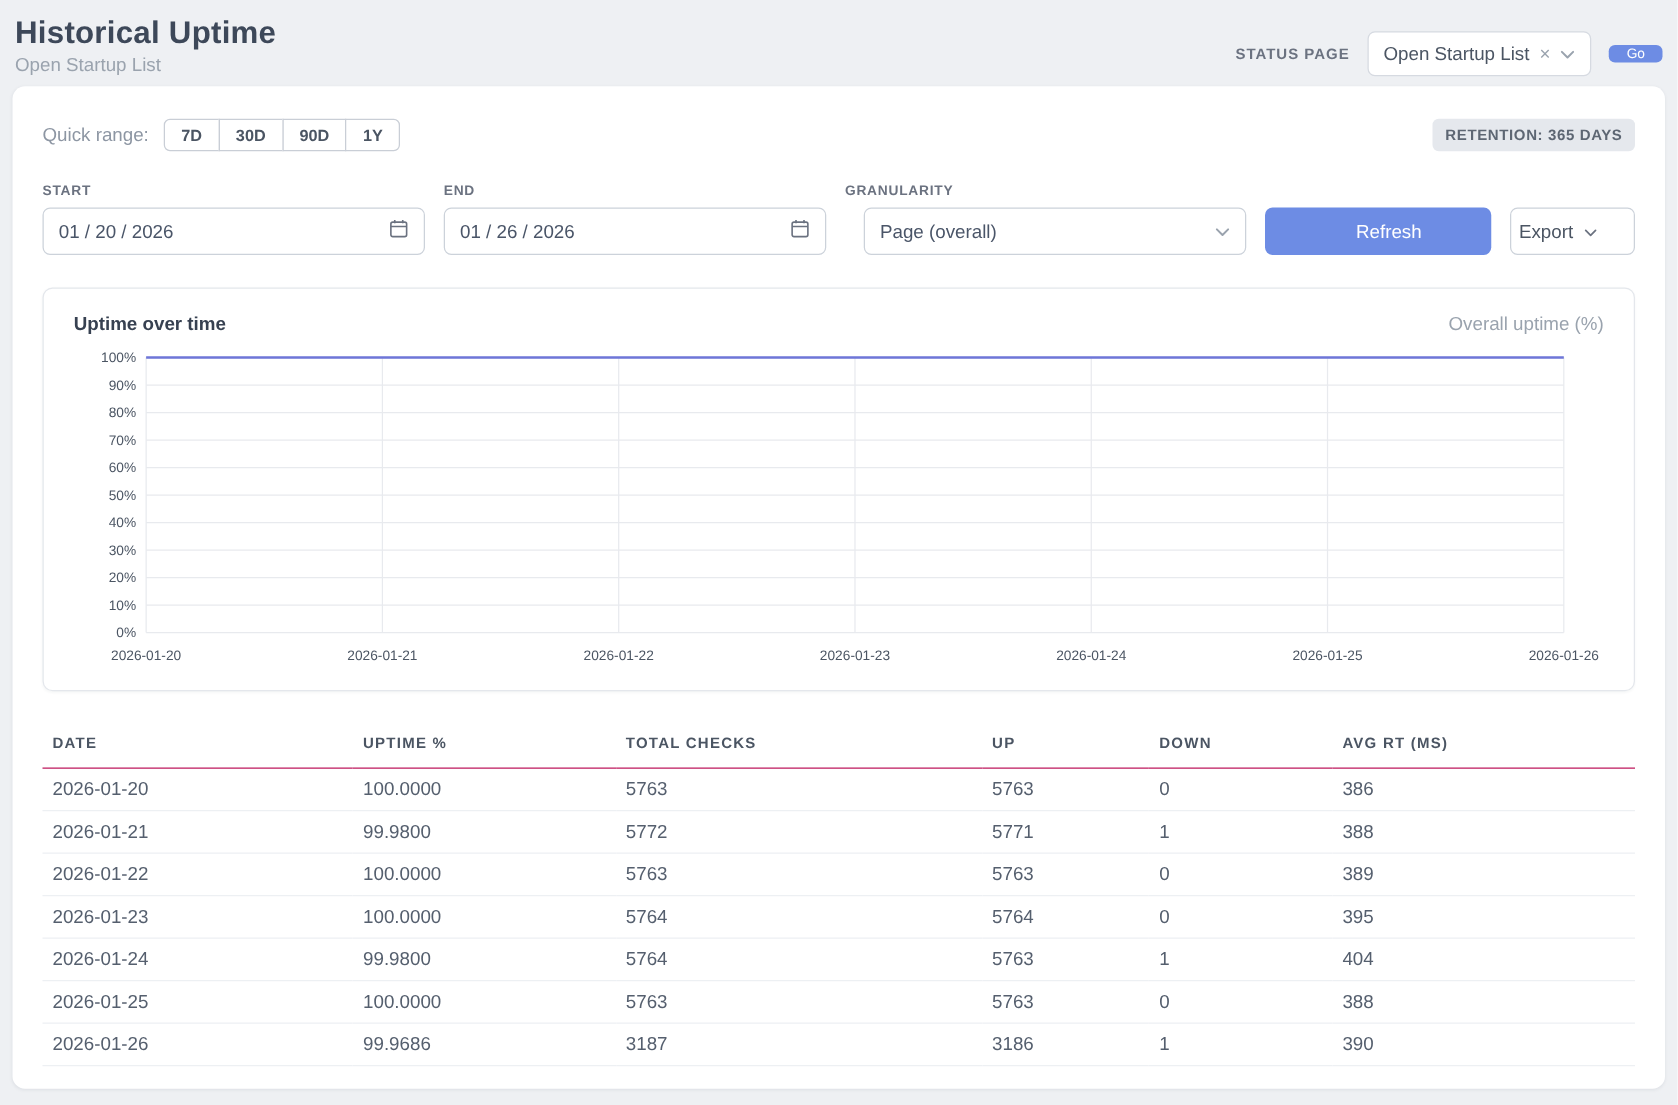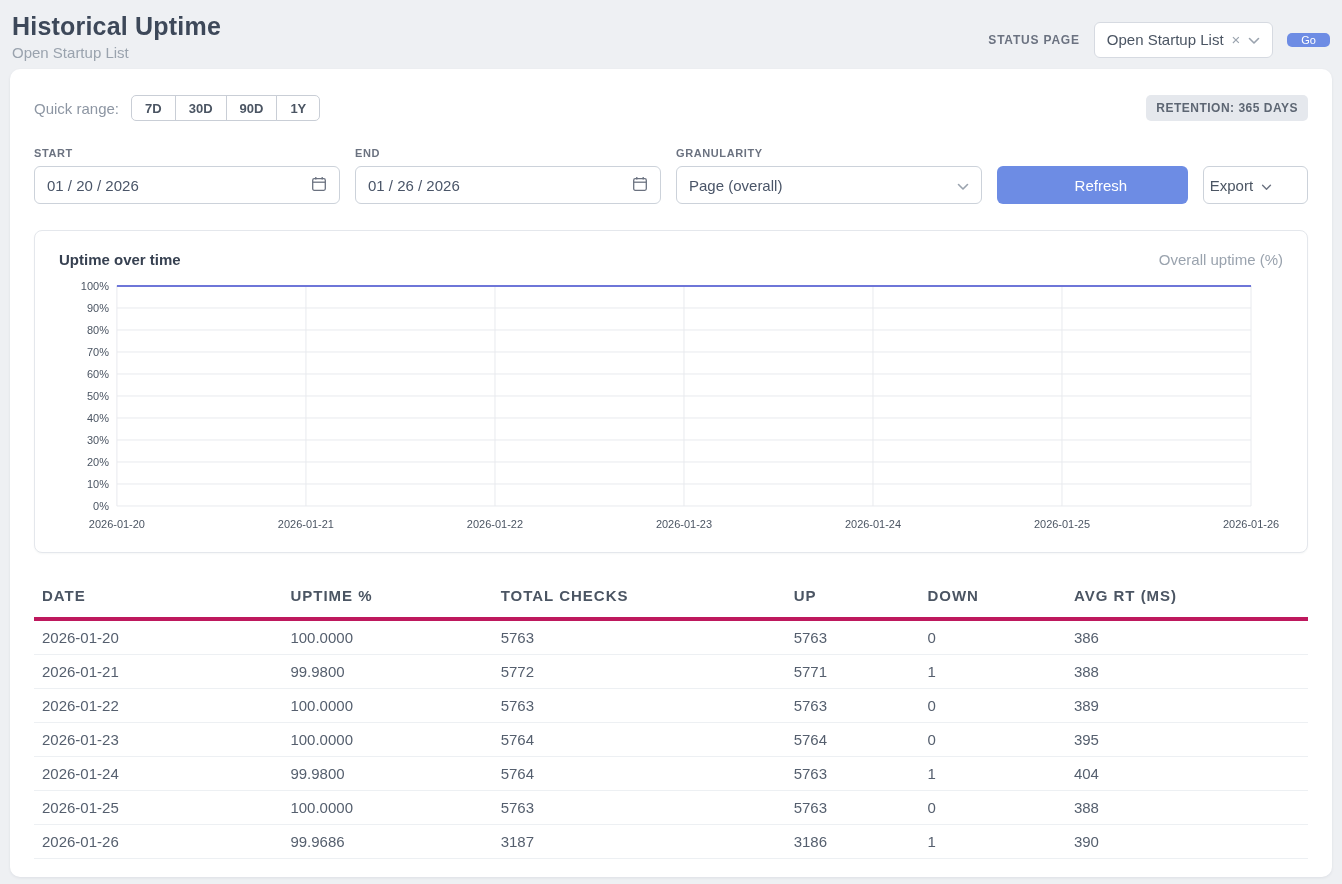--- a/index.html
+++ b/index.html
@@ -9,21 +9,21 @@
   }
   *{box-sizing:border-box;}
   html,body{margin:0;padding:0;}
   body{
     width:1342px;height:884px;overflow:hidden;
     background:var(--page-bg);
     font-family:"Liberation Sans","DejaVu Sans",sans-serif;
     color:var(--text);
   }
   
-  .page-header{display:flex;justify-content:space-between;align-items:center;padding:12px 12px 8px 12px;}
+  .page-header{display:flex;justify-content:space-between;align-items:flex-end;padding:12px 12px 8px 12px;}
   .title{font-size:25px;font-weight:700;color:var(--text-dark);letter-spacing:.2px;}
   .subtitle{font-size:15px;color:var(--text-muted);margin-top:3px;}
   .header-right{display:flex;align-items:center;gap:14px;margin-top:6px;}
   .status-label{font-size:12px;font-weight:700;letter-spacing:.8px;color:#6b7280;}
   .status-select{
     display:flex;align-items:center;gap:8px;background:#fff;border:1px solid var(--border);
     border-radius:6px;height:36px;padding:0 12px;font-size:15px;color:var(--text);cursor:pointer;
   }
   .clear-x{color:#9aa3ae;font-size:15px;line-height:1;cursor:pointer;}
   .go-btn{
@@ -51,21 +51,21 @@
   
   .form-row{display:flex;gap:15px;margin-top:26px;align-items:flex-end;}
   .field{display:flex;flex-direction:column;}
   .field-label{font-size:11px;font-weight:700;letter-spacing:.6px;color:#6b7280;margin-bottom:7px;}
   .control{
     height:38px;border:1px solid #ccd2da;border-radius:6px;background:#fff;
     display:flex;align-items:center;justify-content:space-between;
     padding:0 12px;font-size:15px;color:#4a5568;cursor:pointer;
   }
   .date-input{width:306px;}
-  .select{width:306px;}
+  .select{width:306px;margin-left:15px;}
   .refresh-btn{
     width:192px;height:38px;background:var(--accent);color:#fff;border:none;border-radius:6px;
     font-size:15px;cursor:pointer;font-family:inherit;padding-left:23px;
   }
   .export-btn{
     width:106px;height:38px;background:#fff;border:1px solid #ccd2da;border-radius:6px;
     font-size:15px;color:var(--text);cursor:pointer;font-family:inherit;
     display:flex;align-items:center;justify-content:flex-start;gap:8px;
   }
   
@@ -77,22 +77,22 @@
   .chart-title{font-size:15px;font-weight:700;color:#374151;}
   .chart-legend{font-size:15px;color:var(--text-muted);}
   .chart-svg{display:block;width:100%;height:268px;margin-top:6px;}
   .grid-line{stroke:var(--grid);stroke-width:1;}
   .ylab{font-size:11px;fill:var(--text);}
   .xlab{font-size:11px;fill:var(--text);}
   .series-line{fill:none;stroke:var(--line);stroke-width:2;}
   
   .uptime-table{width:100%;border-collapse:collapse;margin-top:24px;}
   .uptime-table th{
-    text-align:left;font-size:15px;font-weight:700;letter-spacing:1px;color:var(--text);
-    padding:10px 8px 13px 8px;border-bottom:4px solid #be185d;
+    text-align:left;font-size:12px;font-weight:700;letter-spacing:1px;color:var(--text);
+    padding:10px 8px 13px 8px;border-bottom:1px solid #be185d;
   }
   .uptime-table td{
     font-size:15px;color:#555f6e;padding:8px 8px;border-bottom:1px solid #edf0f3;
   }
   .uptime-table th:nth-child(1),.uptime-table td:nth-child(1){width:19.5%;}
   .uptime-table th:nth-child(2),.uptime-table td:nth-child(2){width:16.5%;}
   .uptime-table th:nth-child(3),.uptime-table td:nth-child(3){width:23%;}
   .uptime-table th:nth-child(4),.uptime-table td:nth-child(4){width:10.5%;}
   .uptime-table th:nth-child(5),.uptime-table td:nth-child(5){width:11.5%;}
   .uptime-table th:nth-child(6),.uptime-table td:nth-child(6){width:19%;}

